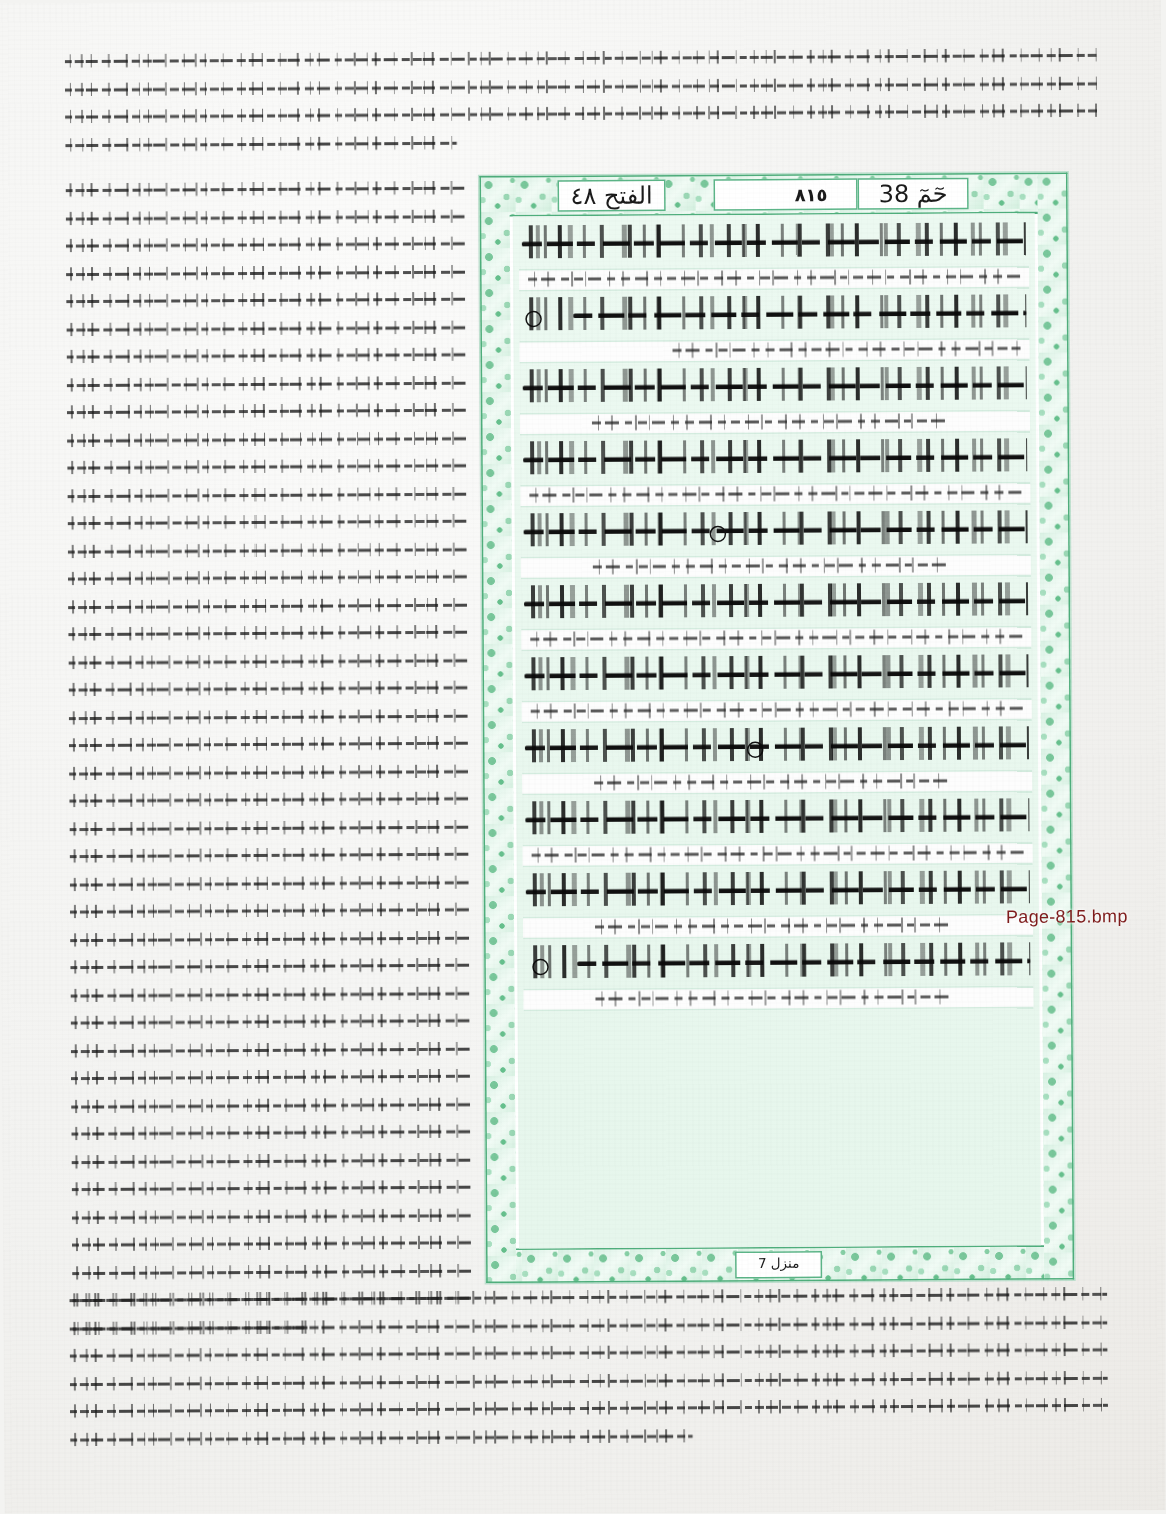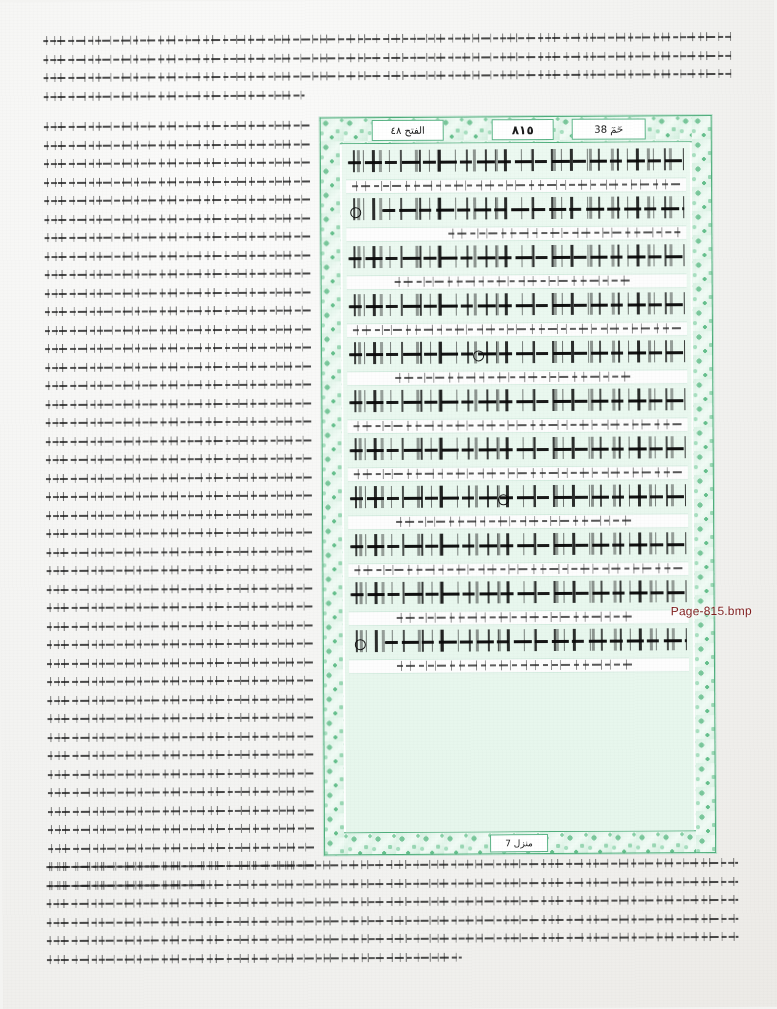--- a/index.html
+++ b/index.html
@@ -84,26 +84,26 @@
   #orn-left{left:0;top:0;width:20px;height:738px;}
   #orn-right{right:0;top:0;width:20px;height:738px;}
   .orn-rule{position:absolute;background:#4fae7c;}
 
   
   .cartouche{
     position:absolute;top:3px;height:19px;
     background:#ffffff;
     border:1px solid #5cb588;
     display:flex;align-items:center;justify-content:center;
-    color:#1b1b1b;font-size:10px;line-height:1;
+    color:#1b1b1b;font-size:16px;line-height:1;
     direction:rtl;
     font-family:"DejaVu Sans","Liberation Sans",sans-serif;
   }
   #cart-surah{left:52px;width:70px;}
-  #cart-page{left:172px;width:60px;font-size:12px;font-weight:bold;}
+  #cart-page{left:156px;width:60px;font-size:12px;font-weight:bold;padding-left:34px;}
   #cart-juz{left:252px;width:72px;}
   #cart-manzil{
     position:absolute;bottom:2px;left:166px;width:56px;height:16px;
     background:#fff;border:1px solid #5cb588;
     display:flex;align-items:center;justify-content:center;
     font-size:9px;direction:rtl;color:#1b1b1b;
   }
 
   
   #verses{

